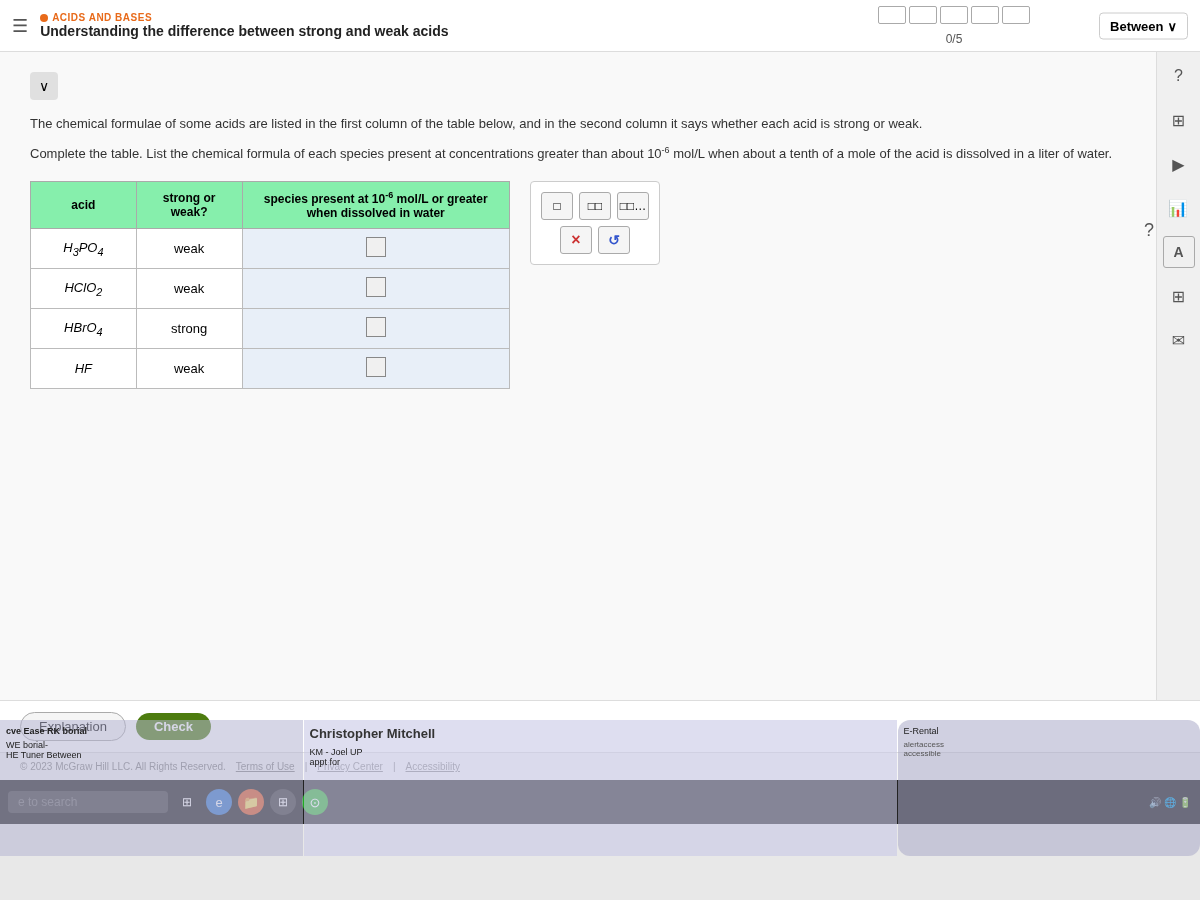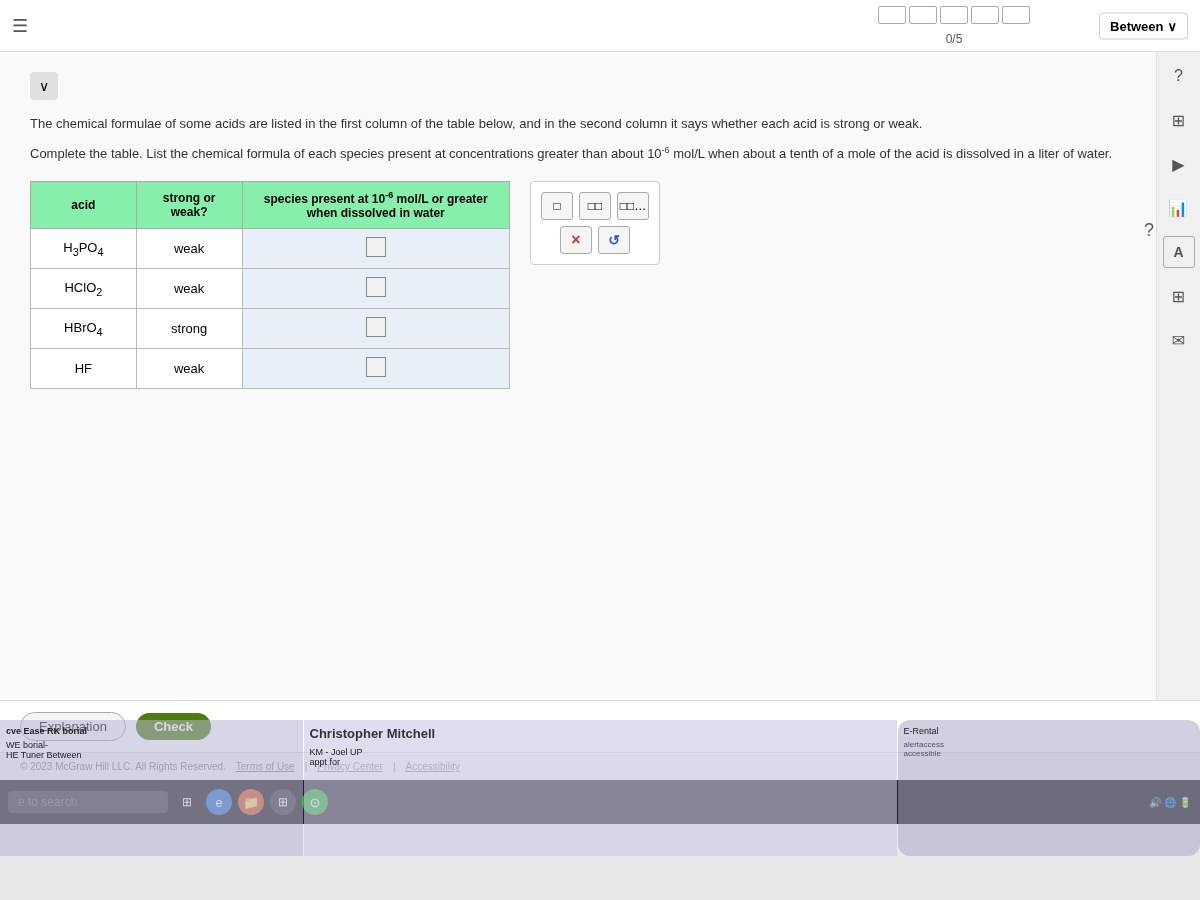--- a/index.html
+++ b/index.html
@@ -140,20 +140,21 @@
       font-size: 12px;
     }
     .acid-table td {
       border: 1px solid #bbb;
       padding: 8px 14px;
       text-align: center;
       background: #fff;
       min-width: 100px;
     }
     .acid-table td:first-child {
+      font-style: italic;
     }
     .acid-table td.entry-cell {
       background: #e8eff8;
       min-width: 220px;
     }
     .entry-box {
       width: 20px; height: 20px;
       border: 1.5px solid #888;
       background: #f0f0f0;
       display: inline-block;
@@ -306,20 +307,27 @@
       font-size: 18px;
       color: #555;
       cursor: pointer;
     }
   </style>
 </head>
 <body>
 
 <div class="top-bar">
   <span class="hamburger-icon">☰</span>
+  <div class="topic-info">
+    <div class="topic-category">
+      <span class="topic-dot"></span>
+      <span>ACIDS AND BASES</span>
+    </div>
+    <div class="topic-title">Understanding the difference between strong and weak acids</div>
+  </div>
   <div class="progress-area">
     <div class="progress-boxes">
       <div class="prog-box"></div>
       <div class="prog-box"></div>
       <div class="prog-box"></div>
       <div class="prog-box"></div>
       <div class="prog-box"></div>
     </div>
     <span class="progress-label">0/5</span>
   </div>

